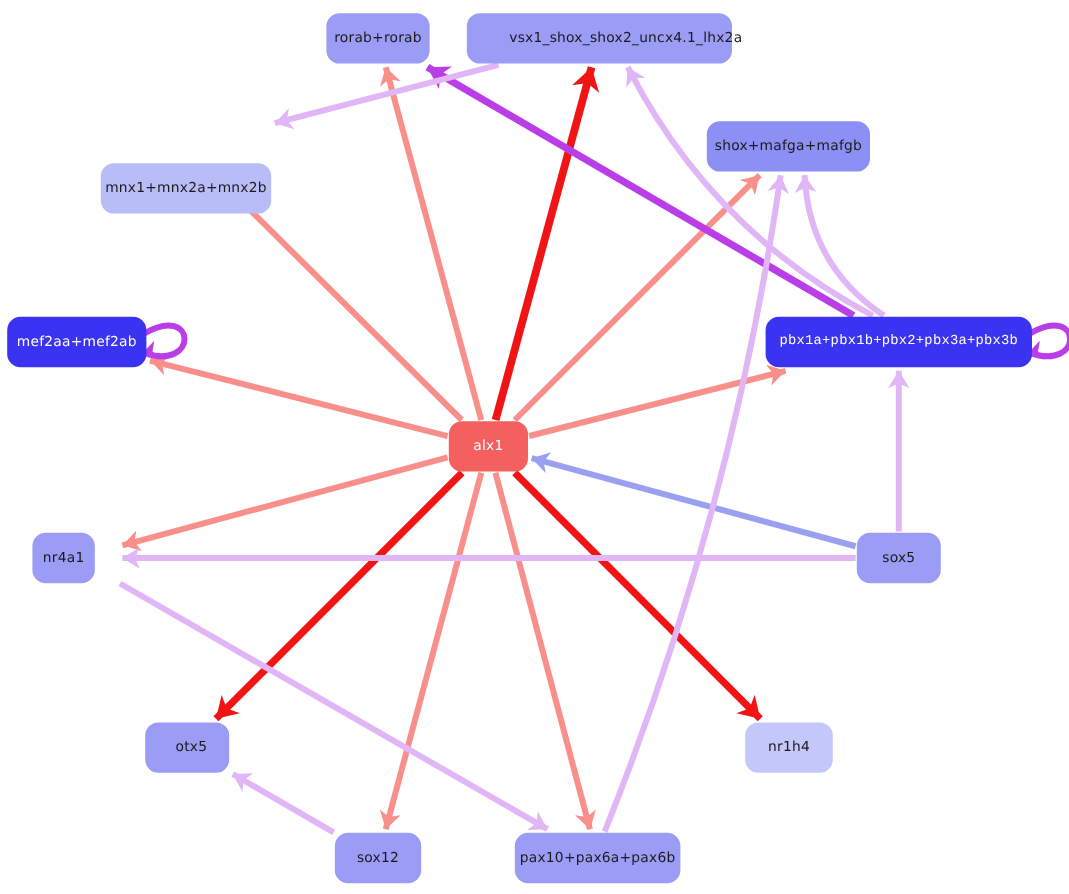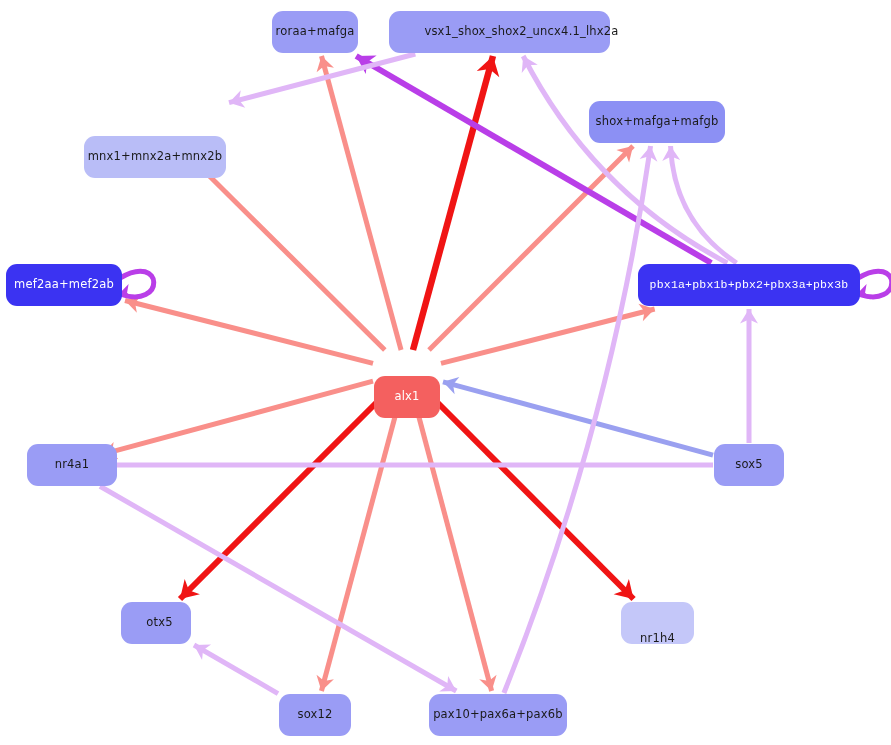--- a/index.html
+++ b/index.html
@@ -135,50 +135,50 @@
         <path d="M 503.90 693.00 Q 610.07 428.31 650.56 146.00" fill="none" stroke="#e0b6f7" stroke-width="5" stroke-linecap="butt"></path>
         <polygon points="650.56,146.00 639.61,159.08 649.08,156.33 657.41,161.63" fill="#e0b6f7"></polygon>
       </g>
       <g>
         <path d="M 278.00 693.59 L 194.00 644.99" fill="none" stroke="#e0b6f7" stroke-width="5" stroke-linecap="butt"></path>
         <polygon points="194.00,644.99 202.05,660.03 203.04,650.22 211.05,644.47" fill="#e0b6f7"></polygon>
       </g>
     </svg>
   <div id="node-layer">
       <div class="node" style="left: 272px; top: 11px; width: 86px; height: 42px; background: rgb(154, 156, 245); color: rgb(26, 26, 26);">
-        <span class="node-label">roraa+mafga</span>
+        <span class="node-label">rorab+rorab</span>
       </div>
       <div class="node" style="left: 389px; top: 11px; width: 221px; height: 42px; background: rgb(154, 156, 245); color: rgb(26, 26, 26); padding-left: 44px;">
         <span class="node-label">vsx1_shox_shox2_uncx4.1_lhx2a</span>
       </div>
       <div class="node" style="left: 84px; top: 101px; width: 142px; height: 42px; background: rgb(185, 189, 247); color: rgb(26, 26, 26); margin-top: 35px;">
         <span class="node-label">mnx1+mnx2a+mnx2b</span>
       </div>
       <div class="node" style="left: 589px; top: 101px; width: 136px; height: 42px; background: rgb(140, 144, 244); color: rgb(26, 26, 26);">
         <span class="node-label">shox+mafga+mafgb</span>
       </div>
       <div class="node" style="left: 6px; top: 264px; width: 116px; height: 42px; background: rgb(59, 51, 242); color: rgb(255, 255, 255);">
         <span class="node-label">mef2aa+mef2ab</span>
       </div>
       <div class="node" style="left: 638px; top: 264px; width: 222px; height: 42px; background: rgb(59, 51, 242); color: rgb(255, 255, 255); font-family: Liberation Mono, monospace;">
         <span class="node-label">pbx1a+pbx1b+pbx2+pbx3a+pbx3b</span>
       </div>
-      <div class="node" style="left: 374px; top: 351px; width: 66px; height: 42px; background: rgb(244, 96, 95); color: rgb(255, 255, 255); margin-top: 25px;">
+      <div class="node" style="left: 374px; top: 351px; width: 66px; height: 42px; background: rgb(244, 96, 95); color: rgb(255, 255, 255);">
         <span class="node-label">alx1</span>
       </div>
-      <div class="node" style="left: 27px; top: 444px; width: 90px; height: 42px; background: rgb(154, 156, 245); color: rgb(26, 26, 26);">
+      <div class="node" style="left: 27px; top: 444px; width: 52px; height: 42px; background: rgb(154, 156, 245); color: rgb(26, 26, 26);">
         <span class="node-label">nr4a1</span>
       </div>
       <div class="node" style="left: 714px; top: 444px; width: 70px; height: 42px; background: rgb(154, 156, 245); color: rgb(26, 26, 26);">
         <span class="node-label">sox5</span>
       </div>
       <div class="node" style="left: 121px; top: 602px; width: 70px; height: 42px; background: rgb(154, 156, 245); color: rgb(26, 26, 26); padding-left: 7px;">
         <span class="node-label">otx5</span>
       </div>
-      <div class="node" style="left: 621px; top: 602px; width: 73px; height: 42px; background: rgb(196, 199, 249); color: rgb(26, 26, 26); align-items: flex-end;">
+      <div class="node" style="left: 621px; top: 602px; width: 73px; height: 42px; background: rgb(196, 199, 249); color: rgb(26, 26, 26);">
         <span class="node-label">nr1h4</span>
       </div>
       <div class="node" style="left: 279px; top: 694px; width: 72px; height: 42px; background: rgb(154, 156, 245); color: rgb(26, 26, 26); justify-content: center;">
         <span class="node-label">sox12</span>
       </div>
       <div class="node" style="left: 429px; top: 694px; width: 138px; height: 42px; background: rgb(154, 156, 245); color: rgb(26, 26, 26);">
         <span class="node-label">pax10+pax6a+pax6b</span>
       </div>
     </div>
 </div>

